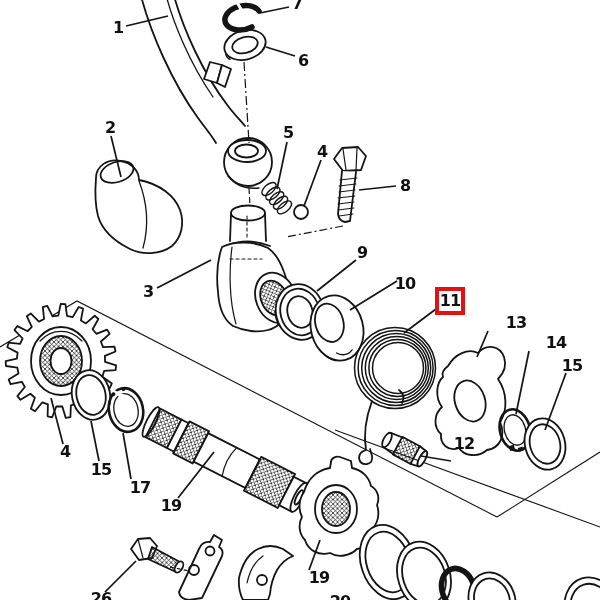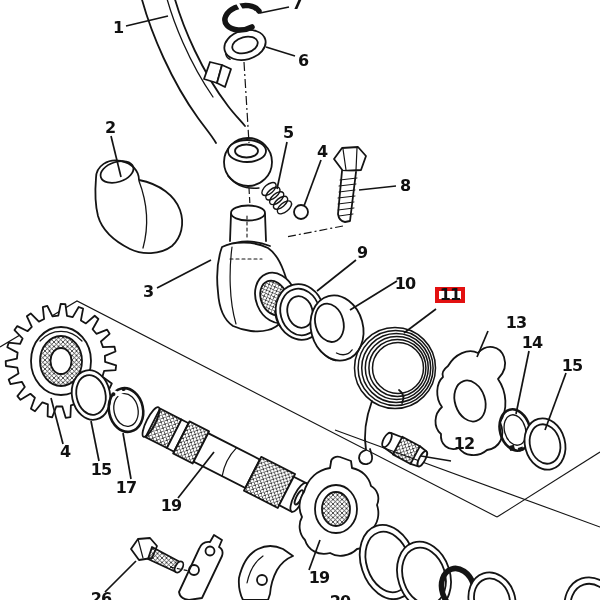--- a/index.html
+++ b/index.html
@@ -1,21 +1,21 @@
 <!DOCTYPE html>
 <html><head>
 <meta charset="utf-8">
 <style>
   html,body{margin:0;padding:0;background:#fff;}
   .stage{position:relative;width:600px;height:600px;background:#fff;overflow:hidden;
          font-family:"DejaVu Sans",sans-serif;}
   .stage svg{position:absolute;left:0;top:0;}
   .plabel{position:absolute;transform:translate(-50%,-50%);font-weight:bold;font-size:16px;
           color:#111;line-height:1;white-space:nowrap;z-index:3;letter-spacing:-1px;}
-  .plabel.sel{transform:none;border:4px solid #e31111;background:#fff;width:30px;height:16px;
+  .plabel.sel{transform:none;border:4px solid #e31111;background:#fff;width:30px;height:28px;
           box-sizing:border-box;display:flex;align-items:center;justify-content:center;z-index:4;text-align:center;}
 </style>
 </head>
 <body>
 
 <div class="stage">
 
 <svg width="600" height="600" viewBox="0 0 600 600">
   <defs>
     <pattern id="xh" width="4.5" height="4.5" patternUnits="userSpaceOnUse">
@@ -259,23 +259,23 @@
 <div class="plabel" style="left:322px;top:152px">4</div>
 <div class="plabel" style="left:288px;top:133px">5</div>
 <div class="plabel" style="left:303px;top:61px">6</div>
 <div class="plabel" style="left:297px;top:4px">7</div>
 <div class="plabel" style="left:405px;top:186px">8</div>
 <div class="plabel" style="left:362px;top:253px">9</div>
 <div class="plabel" style="left:405px;top:284px">10</div>
 <div class="plabel sel" style="left: 435px; top: 287px; border-color: rgb(227, 17, 17);">11</div>
 <div class="plabel" style="left:464px;top:444px">12</div>
 <div class="plabel" style="left:516px;top:323px">13</div>
-<div class="plabel" style="left:532px;top:343px">14</div>
+<div class="plabel" style="left:556px;top:343px">14</div>
 <div class="plabel" style="left:572px;top:366px">15</div>
 <div class="plabel" style="left:65px;top:452px">4</div>
 <div class="plabel" style="left:101px;top:470px">15</div>
-<div class="plabel" style="left:126px;top:488px">17</div>
+<div class="plabel" style="left:140px;top:488px">17</div>
 <div class="plabel" style="left:171px;top:506px">19</div>
 <div class="plabel" style="left:319px;top:578px">19</div>
 <div class="plabel" style="left:101px;top:599px">26</div>
 <div class="plabel" style="left:340px;top:602px">20</div>
 
 </div>
 
 </body></html>

